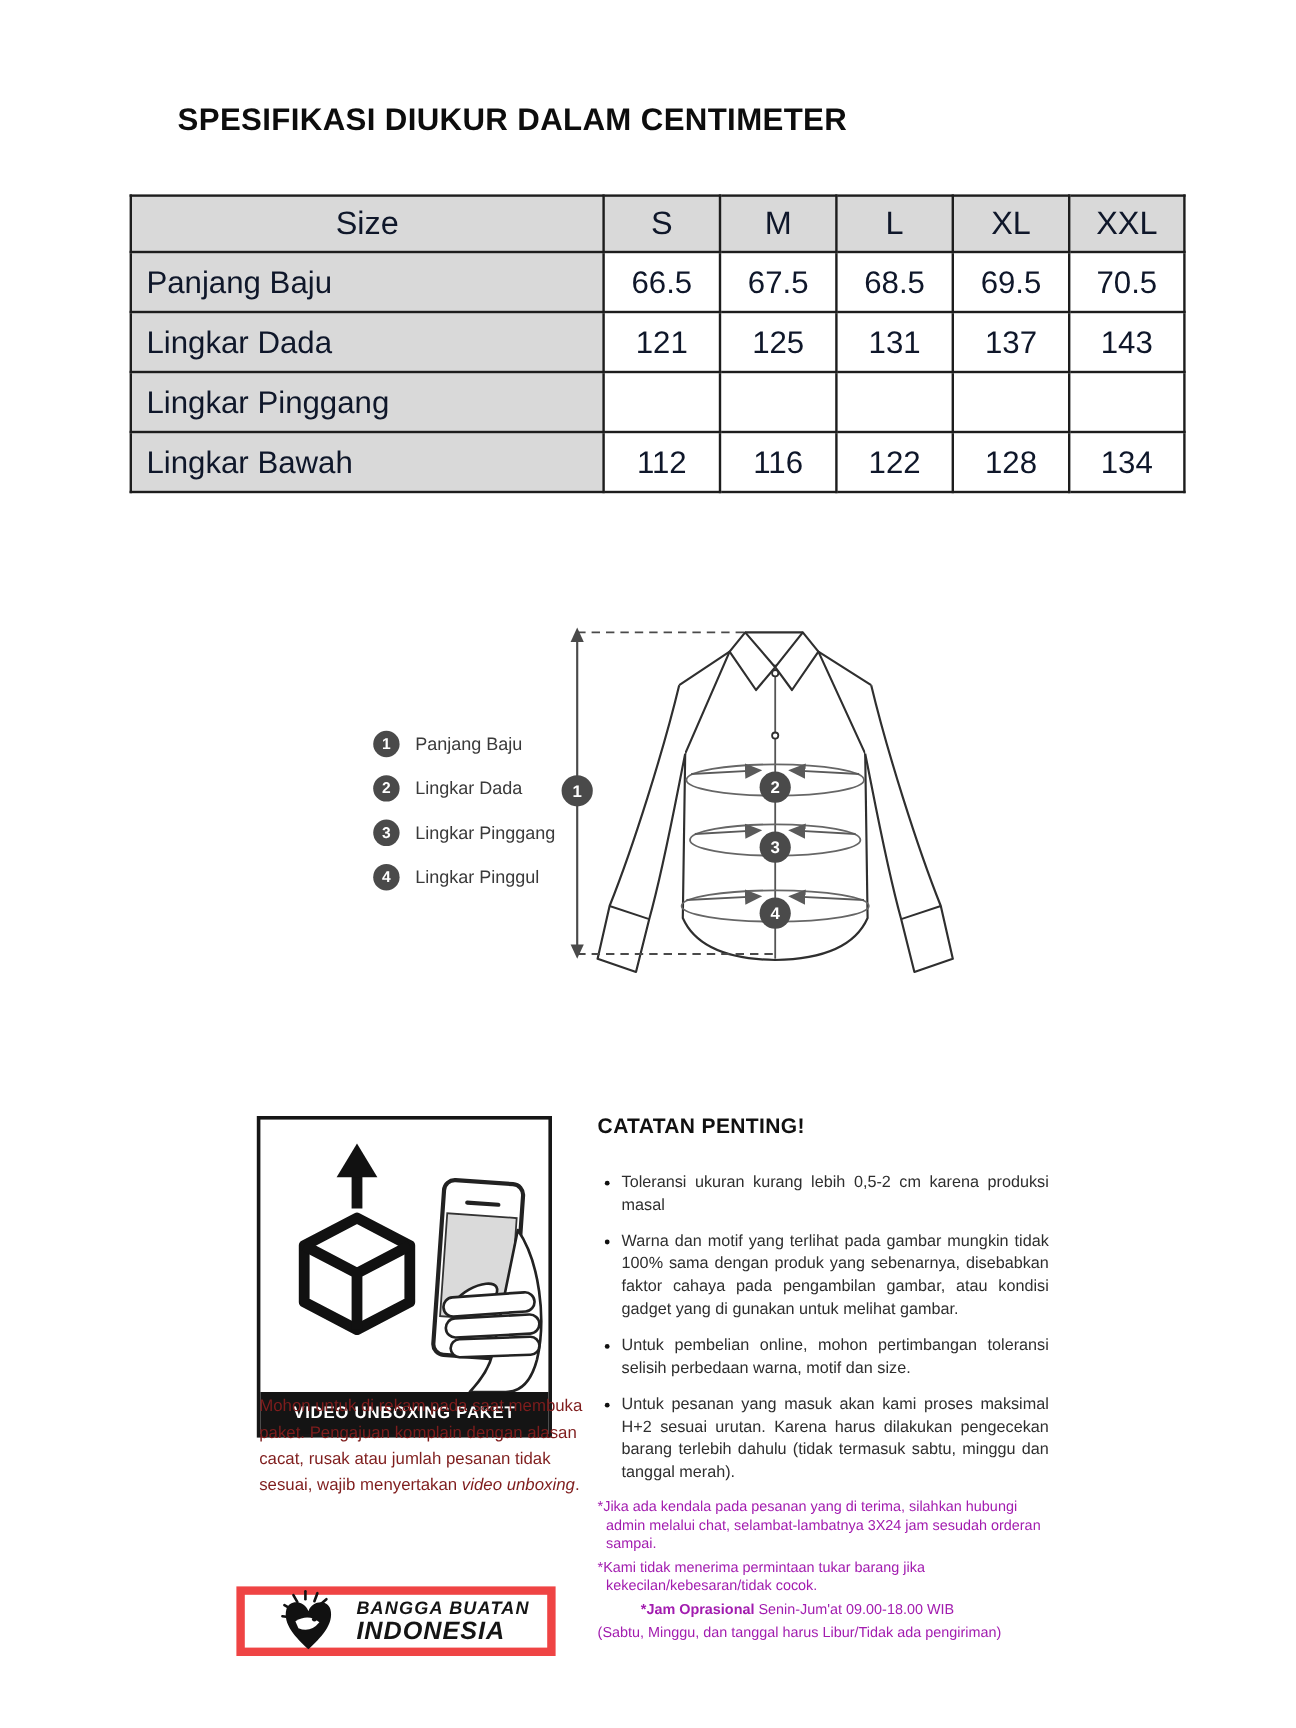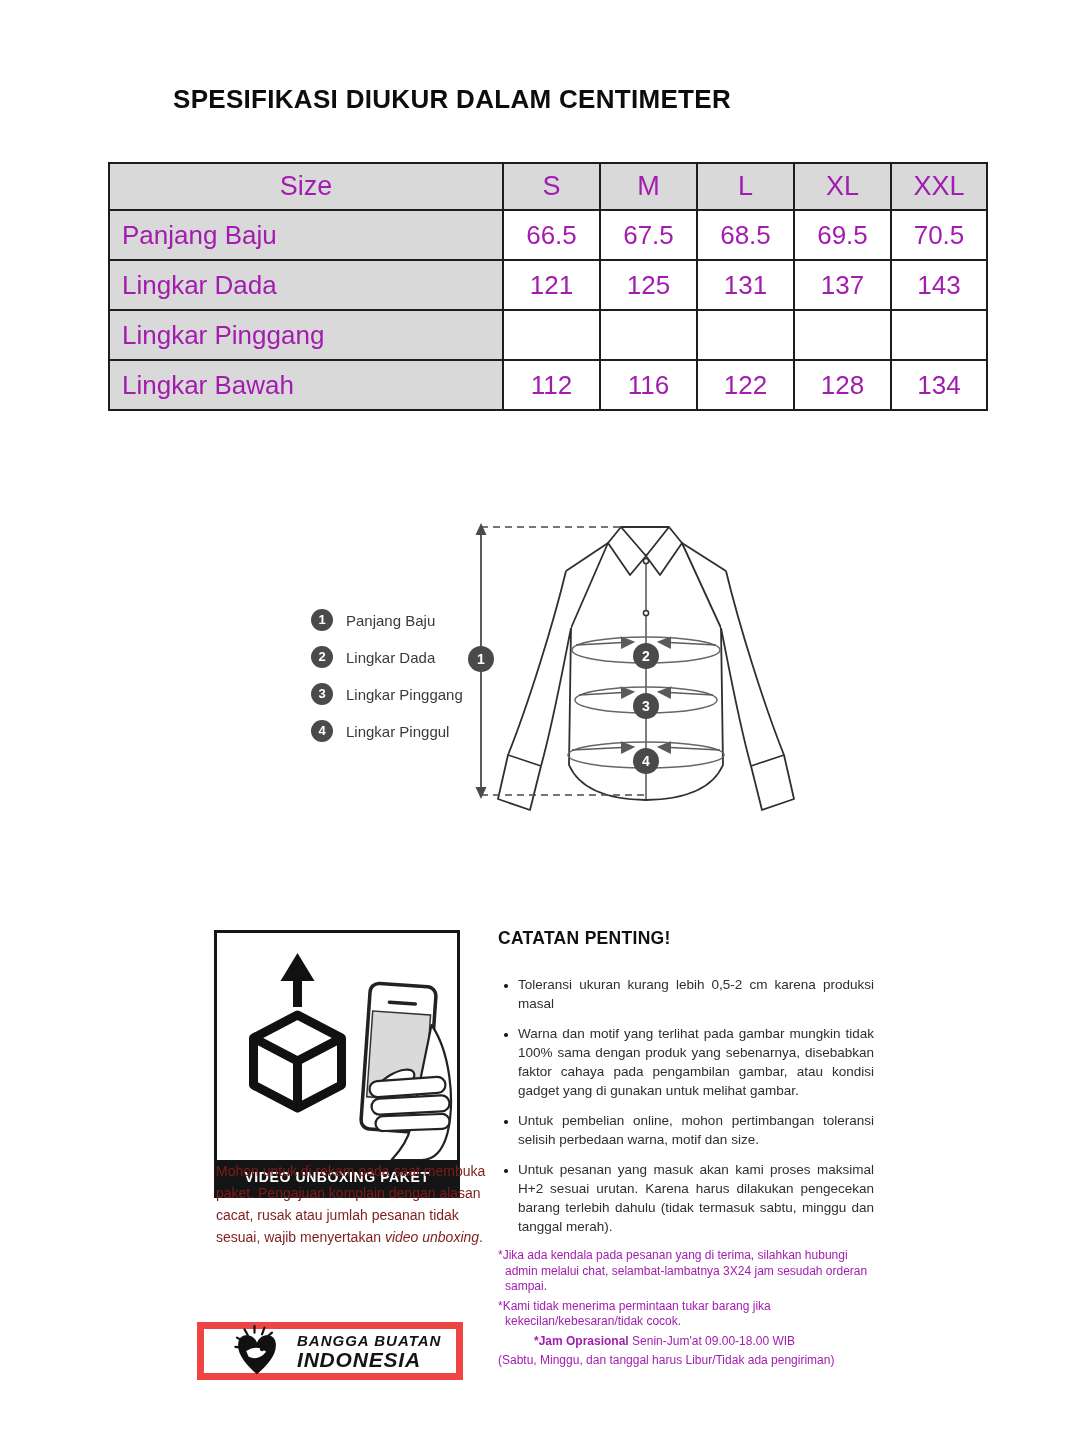--- a/index.html
+++ b/index.html
@@ -1,25 +1,25 @@
 <!DOCTYPE html>
 <html><head>
 <meta charset="utf-8">
 <style>
   * { margin:0; padding:0; box-sizing:border-box; }
   html,body { background:#ffffff; }
   body { font-family:"Liberation Sans", sans-serif; color:#111; }
   .page { position:relative; width:1080px; height:1440px; background:#fff; overflow:hidden; margin:0 auto; }
 
   
-  .title { position:absolute; left:148px; top:84px; font-size:26px; font-weight:bold; letter-spacing:.3px; color:#0d0d0d;margin-left:25px; }
+  .title { position:absolute; left:148px; top:84px; font-size:26px; font-weight:bold; letter-spacing:.3px; color:#0d0d0d; }
 
   
   .spec-table { position:absolute; left:108px; top:162px; width:878px; border-collapse:collapse; table-layout:fixed; }
-  .spec-table th, .spec-table td { border:2px solid #1d1d1d; font-weight:normal; font-size:26px; color:#a21caf; }
+  .spec-table th, .spec-table td { border:2px solid #1d1d1d; font-weight:normal; font-size:26px; color:#0f172a; }
   .spec-table th { height:47px; background:#d9d9d9; font-size:27px; text-align:center; }
   .spec-table td { height:50px; }
   .spec-table td.lbl { background:#d9d9d9; text-align:left; padding-left:12px; }
   .spec-table td.val { background:#ffffff; text-align:center; }
 
   
   .legend { position:absolute; left:311px; top:609px; }
   .legend-item { display:flex; align-items:center; margin-bottom:15px; height:22px; }
   .legend-num { width:22px; height:22px; border-radius:50%; background:#4a4a4a; color:#fff;
                 font-size:13px; font-weight:bold; text-align:center; line-height:22px; flex:0 0 22px; }

